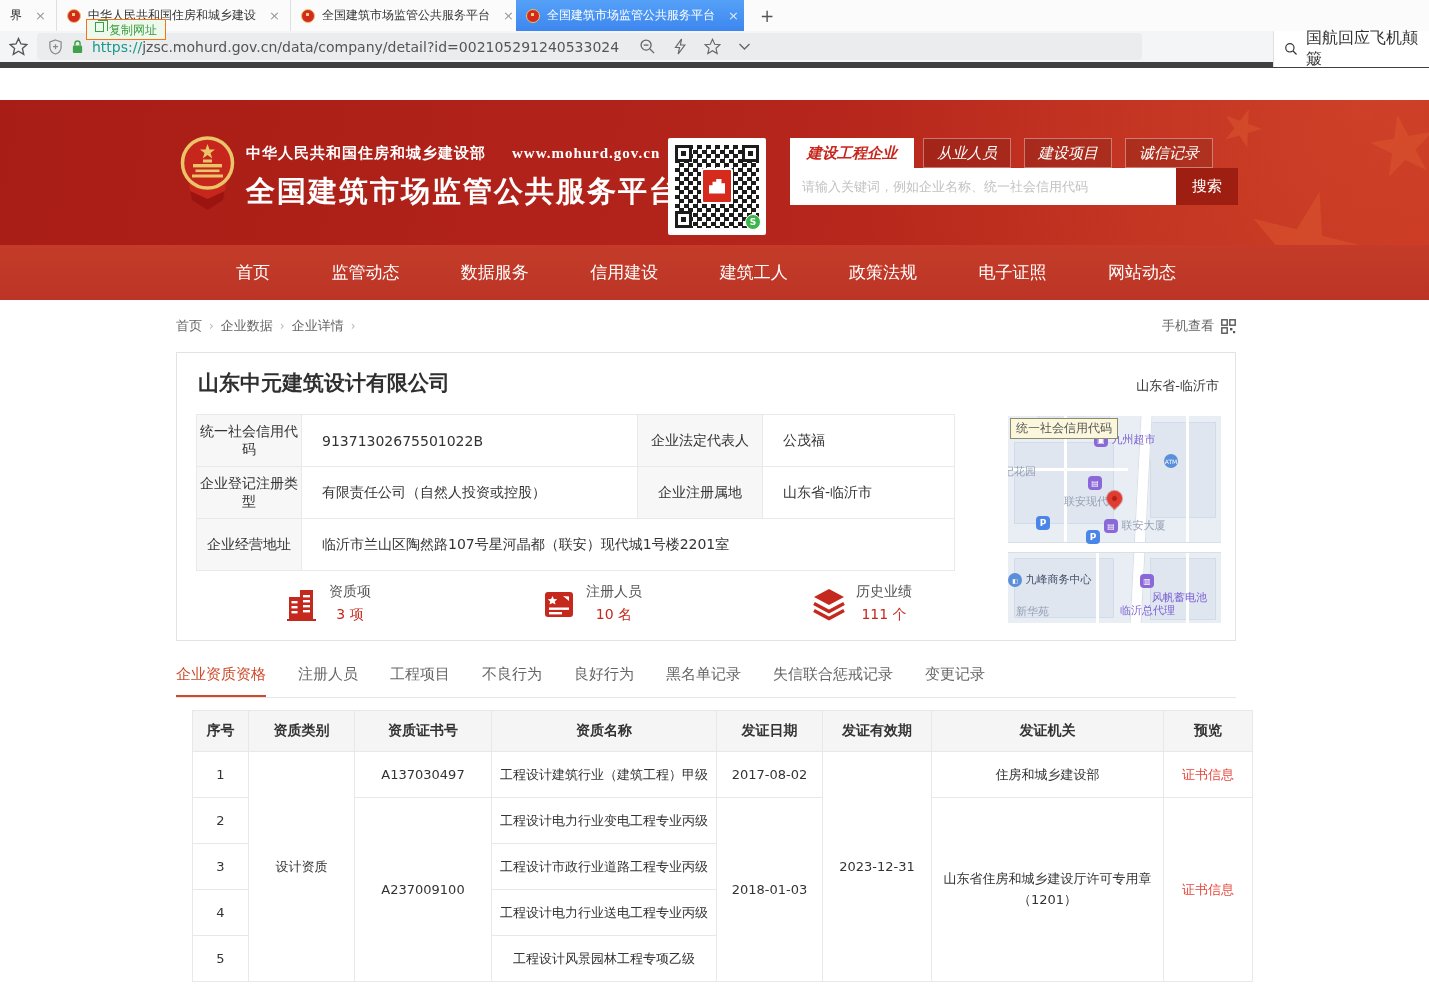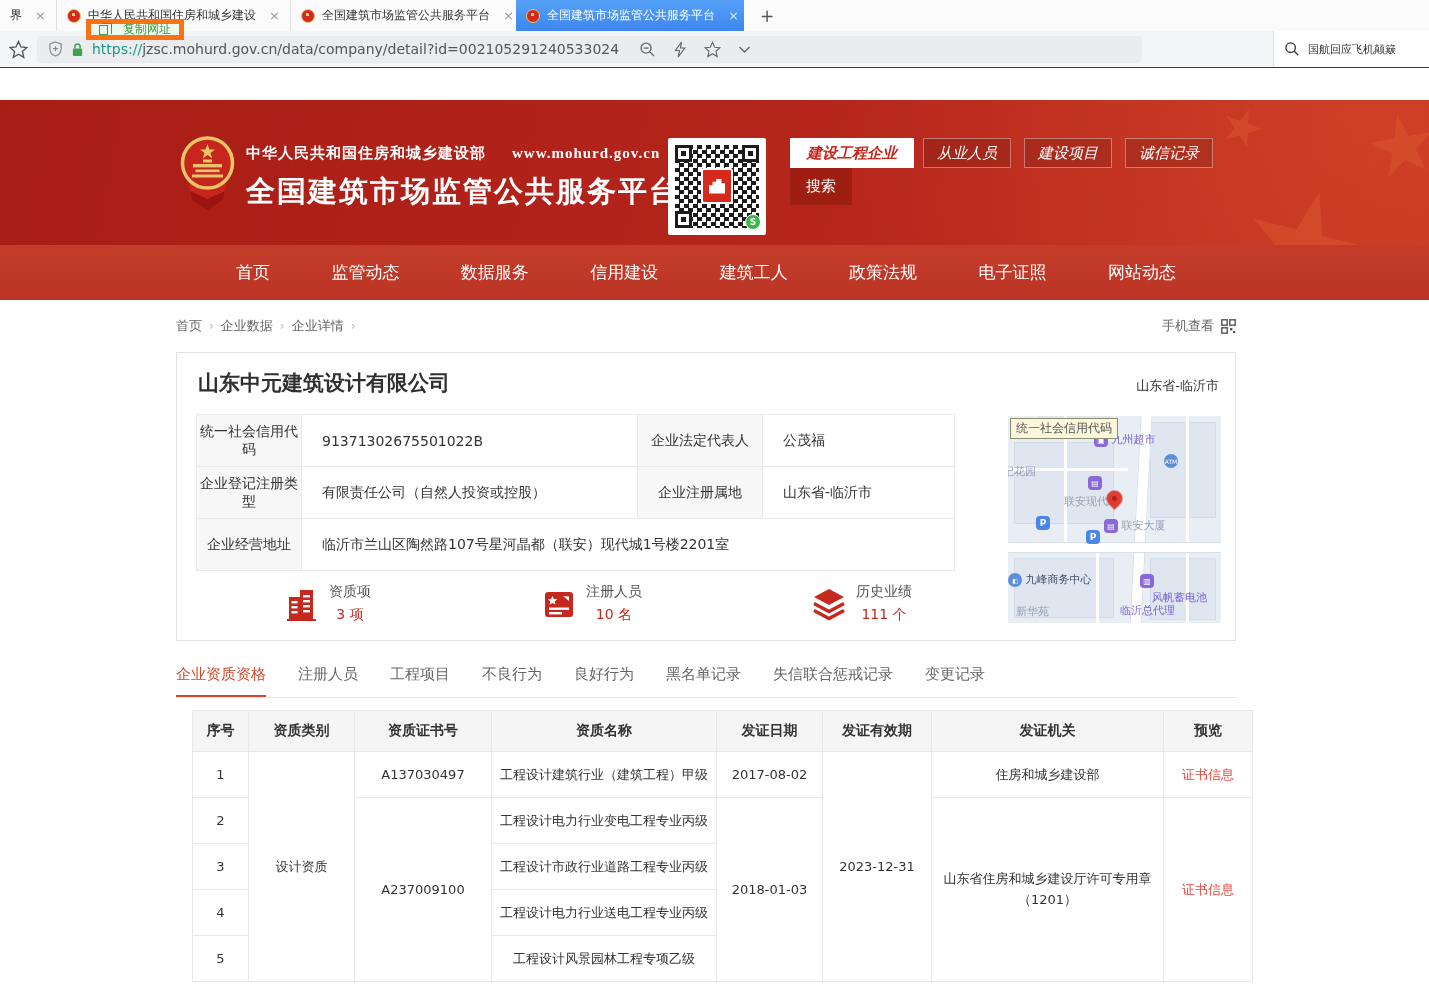--- a/index.html
+++ b/index.html
@@ -11,31 +11,31 @@
   .tab + .tab { border-left:1px solid #e0e0e0; }
   .tab .close { color:#999; font-size:13px; margin-left:auto; padding-left:6px; }
   .tab.partial { width:56px; }
   .tab.t1 { width:234px; }
   .tab.t2 { width:226px; }
   .tab.active { width:228px; background:linear-gradient(#55a1f8,#3d86ef); color:#fff; border-left:none; }
   .tab.active .close { color:#dce9fd; }
   .favicon { width:14px; height:14px; border-radius:50%; background:#d42a1e; border:1.5px solid #e9c468; flex:0 0 auto; position:relative; }
   .favicon::after { content:""; position:absolute; left:4px; top:3px; width:3px; height:3px; background:#f3d27a; }
   .newtab { display:flex; align-items:center; padding:0 16px; font-size:17px; color:#555; }
-  .tooltip { position:absolute; left:86px; top:19px; z-index:40; display:flex; align-items:center; gap:15px; background:#edf9ed; border:5px solid #f97316; color:#3f9d42; font-size:12px; padding:2px 8px; height:21px; }
+  .tooltip { position:absolute; left:86px; top:19px; z-index:40; display:flex; gap:5px; background:#edf9ed; border:1px solid #f97316; color:#3f9d42; font-size:12px; padding:2px 8px; height:21px; }
   .copy-ic { width:9px; height:10px; border:1.2px solid #3f9d42; position:relative; background:#edf9ed; }
   .copy-ic::before { content:""; position:absolute; left:2px; top:-3px; width:9px; height:10px; border:1.2px solid #3f9d42; border-bottom:none; border-left:none; }
 
-  .urlbar { position:absolute; top:31px; left:0; width:1429px; height:37px; background:#f4f5f6; border-bottom:1px solid #404040; display:flex; align-items:center; }
+  .urlbar { position:absolute; top:31px; left:0; width:1429px; height:37px; background:#f4f5f6; border-bottom:6px solid #404040; display:flex; align-items:center; }
   .bm-star { margin-left:9px; flex:0 0 auto; }
   .url-field { margin-left:9px; width:1105px; height:27px; background:#ebecee; border-radius:4px; display:flex; align-items:center; gap:8px; padding:0 11px; font-size:14px; }
   .url-scheme { color:#1a9b8a; }
   .url-rest { color:#555; }
   .url-icons { display:flex; align-items:center; gap:17px; margin-left:12px; }
-  .hot-search { position:absolute; right:0; top:0; width:156px; height:36px; background:#fff; border-left:1px solid #e0e0e0; display:flex; align-items:center; gap:8px; padding:0 10px; font-size:11px; color:#333; }
+  .hot-search { position:absolute; right:0; top:0; width:156px; height:36px; background:#fff; border-left:1px solid #e0e0e0; display:flex; align-items:center; gap:8px; padding:0 10px; font-size:16px; color:#333; }
 
   
   .site-header { position:absolute; top:100px; left:0; width:1429px; height:145px;
     background: radial-gradient(circle at 95% 10%, rgba(255,140,80,.18), transparent 38%),
                 linear-gradient(100deg,#a81d16 0%,#b3241b 50%,#c5311f 100%); overflow:hidden; }
   .hstar { position:absolute; background:rgba(222,92,48,.45);
     clip-path:polygon(50% 0%,61% 35%,98% 35%,68% 57%,79% 91%,50% 70%,21% 91%,32% 57%,2% 35%,39% 35%); }
   .hstar.s1 { width:120px; height:120px; left:1245px; top:90px; transform:rotate(14deg); }
   .hstar.s2 { width:66px; height:66px; left:1370px; top:14px; transform:rotate(-10deg); }
   .hstar.s3 { width:40px; height:40px; left:1222px; top:8px; transform:rotate(20deg); }
@@ -226,20 +226,21 @@
   </div>
 
   <div class="search-widget">
     <div class="stabs">
       <div class="stab active">建设工程企业</div>
       <div class="stab">从业人员</div>
       <div class="stab">建设项目</div>
       <div class="stab">诚信记录</div>
     </div>
     <div class="srow">
+      <input type="text" placeholder="请输入关键词，例如企业名称、统一社会信用代码" style="">
       <div class="sbtn">搜索</div>
     </div>
   </div>
 </div>
 
 <div class="navbar">
   <div class="navin">
     <span>首页</span>
     <span>监管动态</span>
     <span>数据服务</span>

